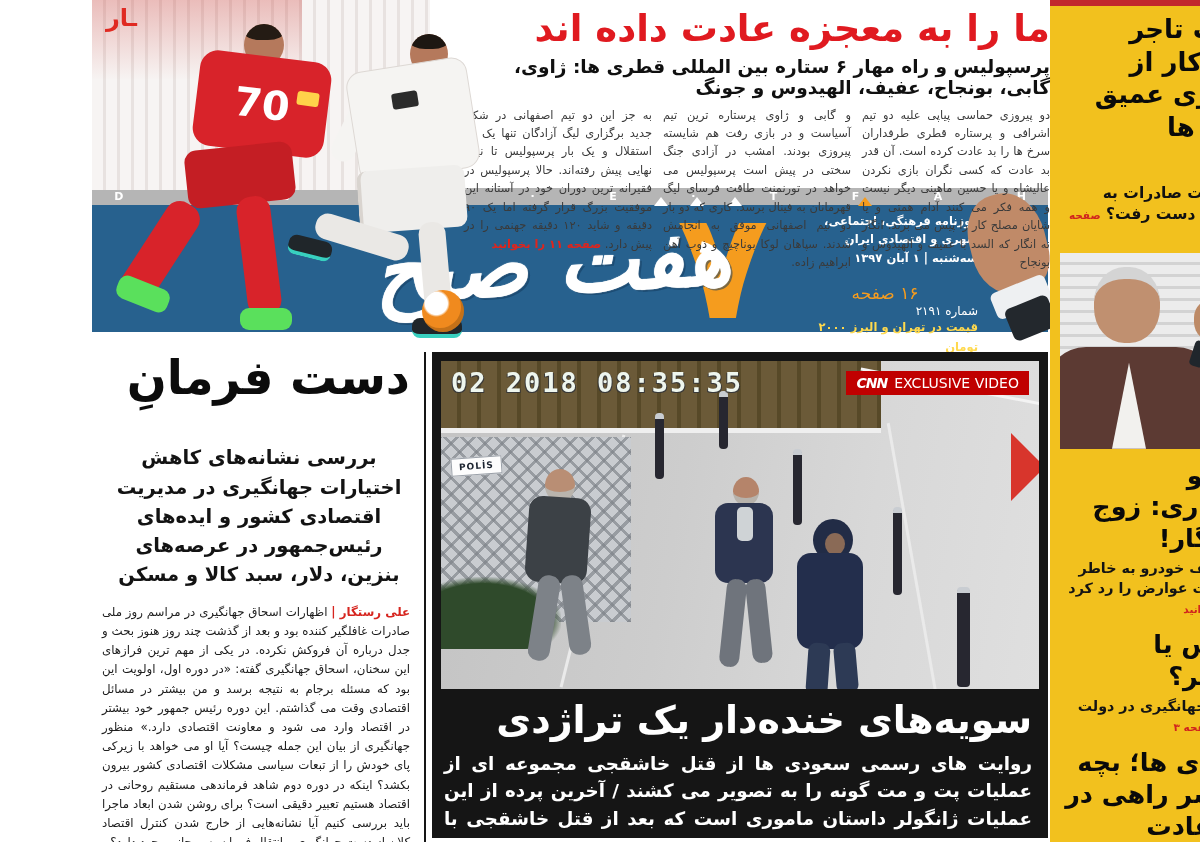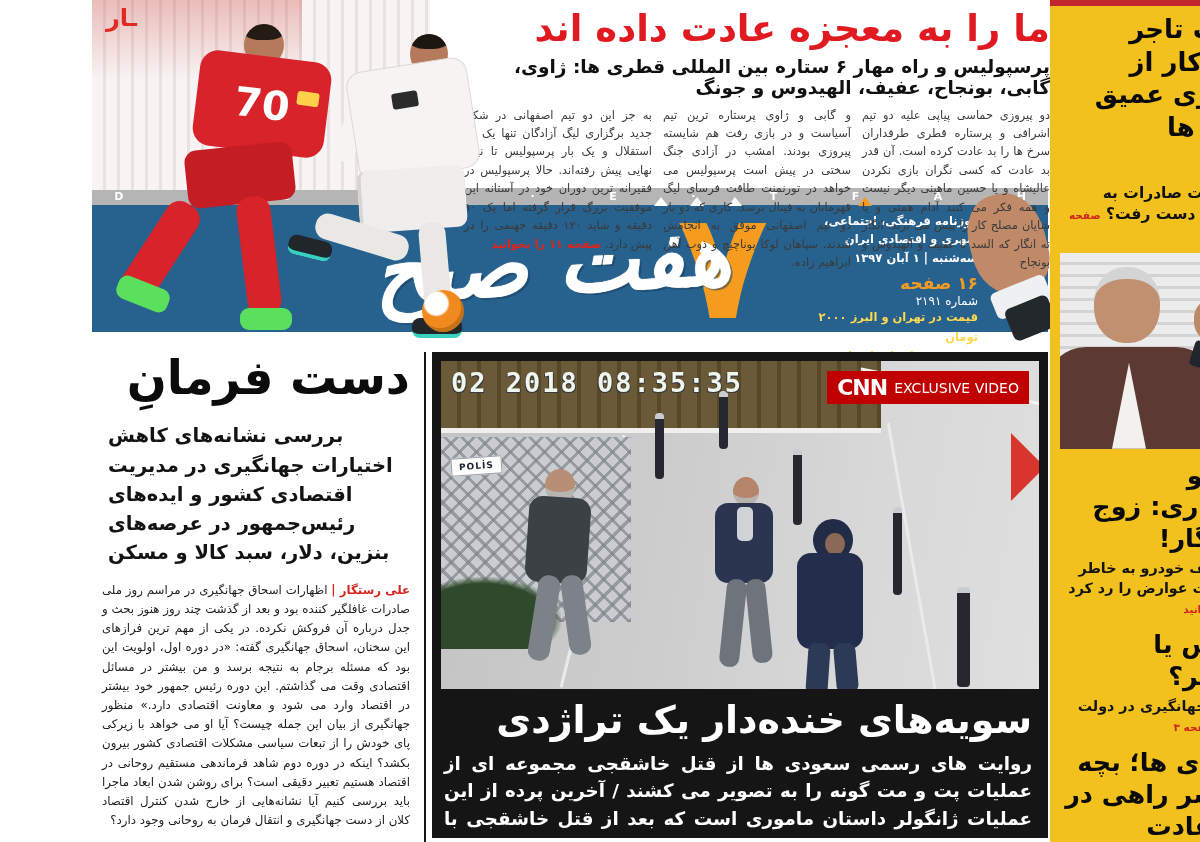--- a/index.html
+++ b/index.html
@@ -54,32 +54,32 @@
 
   
   .masthead { position:absolute; left:0; top:205px; width:956px; height:127px; background:#27618e; z-index:2; }
   .tri { position:absolute; top:-8px; width:0; height:0; border-left:7px solid transparent; border-right:7px solid transparent; border-bottom:9px solid #fff; }
   .tri.orange { border-bottom-color:#f59c1e; }
   .logo-seven { position:absolute; left:585px; top:-14px; font-size:150px; line-height:150px; font-weight:bold; color:#f59c1e; }
   .logo-text { position:absolute; left:150px; top:8px; width:620px; text-align:center; font-size:86px; font-weight:bold; font-style:italic;
     color:#ffffff; transform:rotate(-3deg); white-space:nowrap; text-shadow:0 0 1px #fff, 2px 2px 0 rgba(20,60,95,.55); }
   .mh-info { position:absolute; left:700px; top:7px; width:186px; text-align:right; }
   .mh-small { color:#fff; font-size:11.5px; font-weight:bold; line-height:1.6; }
-  .mh-pages { color:#f59c1e; font-size:17px; font-weight:bold; margin-top:6px; }
+  .mh-pages { color:#f59c1e; font-size:17px; font-weight:normal; margin-top:16px;text-align:center; }
   .mh-issue { color:#fff; font-size:12px; margin-top:1px; }
   .mh-price { color:#ffd94d; font-size:11.5px; font-weight:bold; line-height:1.7; }
   .hand { position:absolute; left:878px; top:-12px; width:76px; height:100px; background:#c08a68; border-radius:42% 48% 36% 44%; transform:rotate(-14deg); }
   .hand-cuff { position:absolute; left:900px; top:78px; width:58px; height:28px; background:#eef0f2; border-radius:6px; transform:rotate(-22deg); }
   .hand-sleeve { position:absolute; left:916px; top:96px; width:46px; height:34px; background:#23282d; border-radius:6px; transform:rotate(-22deg); }
 
   
   .left-story { position:absolute; left:0; top:346px; width:326px; height:496px; padding:0 8px 0 10px; z-index:3; }
   .ls-h1 { font-size:47px; font-weight:bold; color:#0c0c0c; text-align:right; line-height:1.35; letter-spacing:-1px; }
   .ls-h2 { font-size:47px; font-weight:bold; color:#0c0c0c; text-align:right; line-height:1.2; padding-left:18px; letter-spacing:-1px; }
-  .ls-deck { margin-top:12px; font-size:19.5px; font-weight:bold; color:#131313; line-height:1.5; text-align:left; padding-left:6px; }
+  .ls-deck { margin-top:34px; font-size:19.5px; font-weight:bold; color:#131313; line-height:1.5; text-align:center; padding-left:6px; }
   .ls-body { margin-top:13px; font-size:11.8px; line-height:1.63; text-align:justify; color:#1c1c1c; }
   .byline { color:#d6251f; font-weight:bold; }
   .divider { position:absolute; left:332px; top:352px; width:2px; height:490px; background:#151515; z-index:3; }
 
   
   .cnn { position:absolute; left:340px; top:352px; width:616px; height:486px; background:#151515; z-index:4; }
   .cnn-img { position:relative; margin:9px 9px 0; height:328px; overflow:hidden;
     background:linear-gradient(100deg,#c3c3c3 0%,#cdcdcd 40%,#d8d8d8 70%,#dfdfdf 100%); }
   .pav-line { position:absolute; background:#eaeaea; }
   .fence { position:absolute; left:0; top:0; width:440px; height:72px;
@@ -104,21 +104,21 @@
   .m2-body { position:absolute; left:356px; top:192px; width:66px; height:96px; background:#232e4c; border-radius:14px; }
   .m2-leg1 { position:absolute; left:366px; top:282px; width:22px; height:52px; background:#2d3a55; border-radius:8px; transform:rotate(4deg); }
   .m2-leg2 { position:absolute; left:394px; top:282px; width:22px; height:50px; background:#2d3a55; border-radius:8px; transform:rotate(-5deg); }
   .bol { position:absolute; width:9px; background:#272730; border-radius:4px; border-top:6px solid #c9cdd2; }
   .cable { position:absolute; left:418px; top:26px; width:205px; height:3px; background:#f3f3f3; transform:rotate(11deg); }
   .curb { position:absolute; left:570px; top:72px; width:0; height:0; border-top:34px solid transparent; border-bottom:34px solid transparent; border-left:34px solid #d8352c; }
   .timestamp { position:absolute; left:10px; top:6px; direction:ltr; font-family:"DejaVu Sans Mono", monospace;
     font-size:27px; font-weight:bold; color:#eef6ee; text-shadow:1px 1px 0 #3a3a3a, -1px 1px 0 #3a3a3a; letter-spacing:2px; }
   .cnn-badge { position:absolute; right:10px; top:10px; background:#c00000; color:#fff; display:flex; align-items:center; gap:7px;
     padding:4px 10px; direction:ltr; }
-  .cnn-logo { font-size:22px; font-weight:bold; letter-spacing:-1px; }
+  .cnn-logo { font-size:14px; font-weight:bold; letter-spacing:-1px; font-style:italic; }
   .cnn-badge-text { font-size:14px; font-weight:normal; }
   .cnn-headline { color:#fff; font-size:38px; font-weight:bold; text-align:right; padding:10px 16px 0 0; line-height:1.15; }
   .cnn-body { color:#fff; font-size:18.3px; font-weight:bold; text-align:justify; line-height:1.5; padding:7px 16px 10px 12px; }
 
   
   .right-col { position:absolute; left:958px; top:0; width:232px; height:842px; background:#f2c11e; z-index:3; }
   .yellow-rule { position:absolute; left:1192px; top:0; width:3px; height:842px; background:#f2c11e; z-index:3; }
   .rc-topbar { position:absolute; left:0; top:0; width:100%; height:6px; background:#c2272d; }
   .rc-top-headline { margin-top:13px; padding:0 12px; font-size:26px; font-weight:bold; color:#0a0a0a; line-height:1.25; text-align:right; }
   .rc-top-sub { padding:4px 12px 0; font-size:15.5px; font-weight:bold; color:#111; line-height:1.35; text-align:right;margin-top:36px; }

